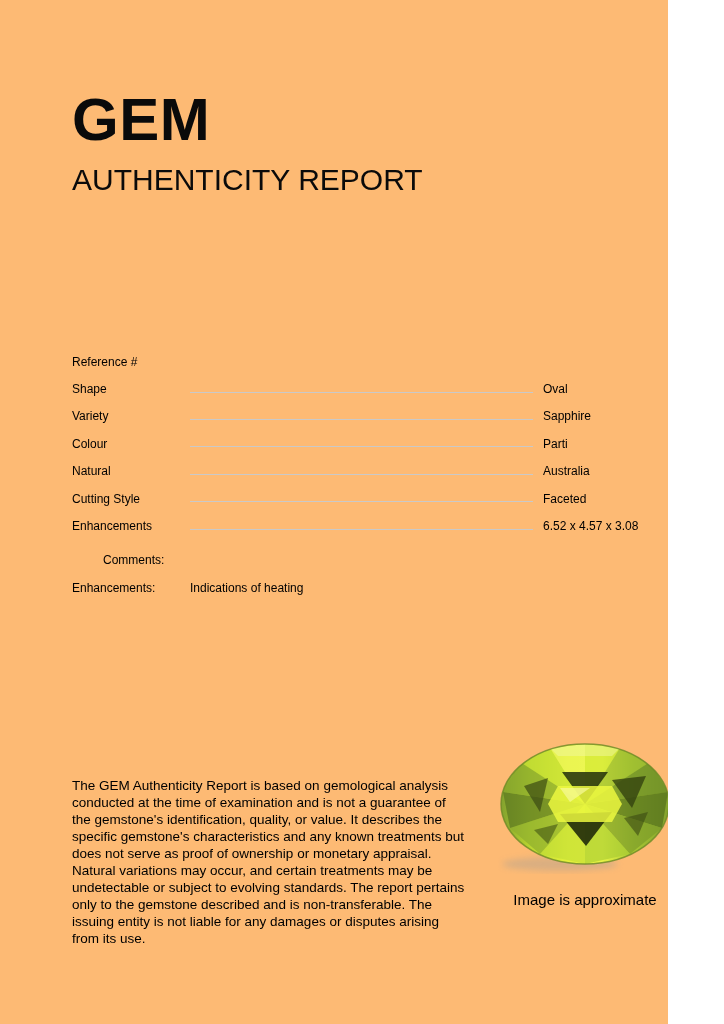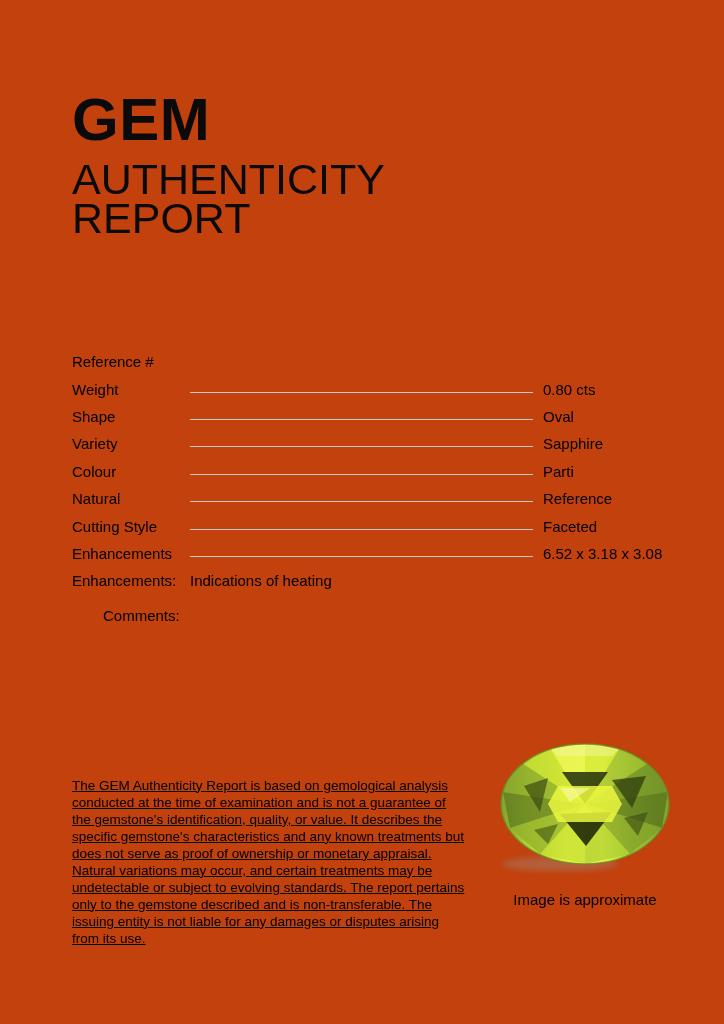--- a/index.html
+++ b/index.html
@@ -4,58 +4,58 @@
 <style>
   html, body { margin: 0; padding: 0; }
   body {
     width: 724px; height: 1024px;
     background: #ffffff;
     font-family: "Liberation Sans", sans-serif;
     color: #000000;
   }
   .page {
     position: relative;
-    width: 724px; height: 1024px;
-    background: #c2410c;
+    width: 668px; height: 1024px;
+    background: #fdba74;
     overflow: hidden;
   }
 
   
   .report-header {
     position: absolute;
     left: 72px; top: 92px;
   }
   .title-main {
     margin: 0;
     font-size: 60px;
     font-weight: bold;
     line-height: 56px;
     letter-spacing: 0.5px;
     color: #0a0a0a;
   }
   .title-sub {
     margin: 12px 0 3px 0;
-    font-size: 43px;
+    font-size: 30px;
     font-weight: normal;
     line-height: 39px;
     width: 372px;
     color: #0a0a0a;
   }
 
   
   .fields {
     position: absolute;
     left: 72px; top: 348px;
     width: 590px;
   }
   .field-row {
     display: flex;
     align-items: center;
     height: 27.4px;
-    font-size: 15px;
+    font-size: 12px;
   }
   .field-row.comments-row { margin-top: 7px; }
   .field-label {
     width: 118px;
     flex: 0 0 118px;
     white-space: nowrap;
   }
   .comments-row .field-label {
     padding-left: 31px;
     box-sizing: border-box;
@@ -79,21 +79,20 @@
   }
 
   
   .disclaimer {
     position: absolute;
     left: 72px; top: 763px;
     width: 394px;
     font-size: 13.5px;
     line-height: 17px;
     color: #000000;
-    text-decoration: underline;
   }
 
   
   .gem-figure {
     position: absolute;
     left: 498px; top: 742px;
     width: 174px;
     margin: 0;
     text-align: center;
   }
@@ -115,25 +114,20 @@
     <h1 class="title-main">GEM</h1>
     <h2 class="title-sub">AUTHENTICITY REPORT</h2>
   </header>
 
   <section class="fields">
 
     <div class="field-row">
       <span class="field-label">Reference #</span>
     </div>
 
-    <div class="field-row">
-      <span class="field-label">Weight</span>
-      <span class="field-line"></span>
-      <span class="field-value-right">0.80 cts</span>
-    </div>
 
     <div class="field-row">
       <span class="field-label">Shape</span>
       <span class="field-line"></span>
       <span class="field-value-right">Oval</span>
     </div>
 
     <div class="field-row">
       <span class="field-label">Variety</span>
       <span class="field-line"></span>
@@ -142,44 +136,44 @@
 
     <div class="field-row">
       <span class="field-label">Colour</span>
       <span class="field-line"></span>
       <span class="field-value-right">Parti</span>
     </div>
 
     <div class="field-row">
       <span class="field-label">Natural</span>
       <span class="field-line"></span>
-      <span class="field-value-right">Reference</span>
+      <span class="field-value-right">Australia</span>
     </div>
 
 
     <div class="field-row">
       <span class="field-label">Cutting Style</span>
       <span class="field-line"></span>
       <span class="field-value-right">Faceted</span>
     </div>
 
     <div class="field-row">
       <span class="field-label">Enhancements</span>
       <span class="field-line"></span>
-      <span class="field-value-right">6.52 x 3.18 x 3.08</span>
-    </div>
-
-    <div class="field-row">
-      <span class="field-label">Enhancements:</span>
-      <span class="field-value-inline">Indications of heating</span>
+      <span class="field-value-right">6.52 x 4.57 x 3.08</span>
     </div>
 
     <div class="field-row comments-row">
       <span class="field-label">Comments:</span>
       <span class="field-value-inline"></span>
+    </div>
+
+    <div class="field-row">
+      <span class="field-label">Enhancements:</span>
+      <span class="field-value-inline">Indications of heating</span>
     </div>
 
   </section>
 
   <p class="disclaimer">The GEM Authenticity Report is based on gemological analysis conducted at the time of examination and is not a guarantee of the gemstone's identification, quality, or value. It describes the specific gemstone's characteristics and any known treatments but does not serve as proof of ownership or monetary appraisal. Natural variations may occur, and certain treatments may be undetectable or subject to evolving standards. The report pertains only to the gemstone described and is non-transferable. The issuing entity is not liable for any damages or disputes arising from its use.</p>
 
   <figure class="gem-figure">
     <svg width="174" height="132" viewBox="0 0 174 132" xmlns="http://www.w3.org/2000/svg">
       <defs>
         <linearGradient id="gemBody" x1="0" y1="0.5" x2="1" y2="0.5">

